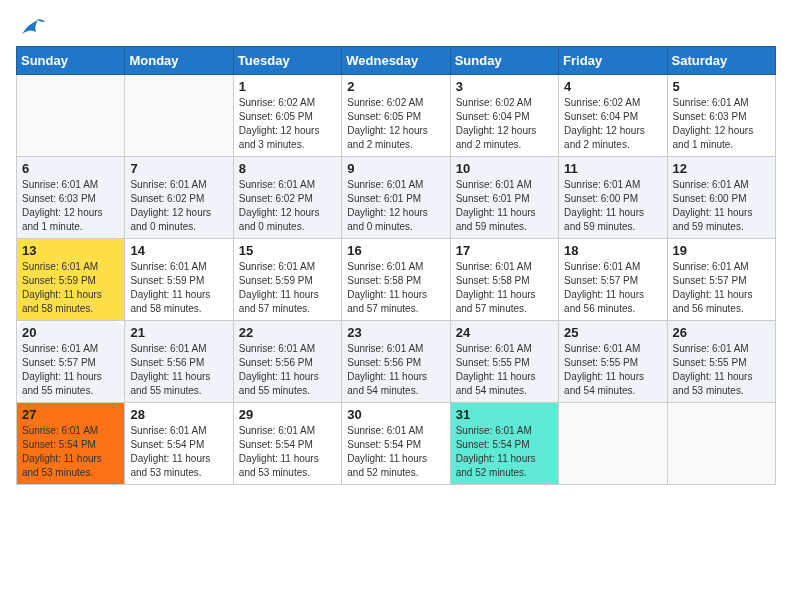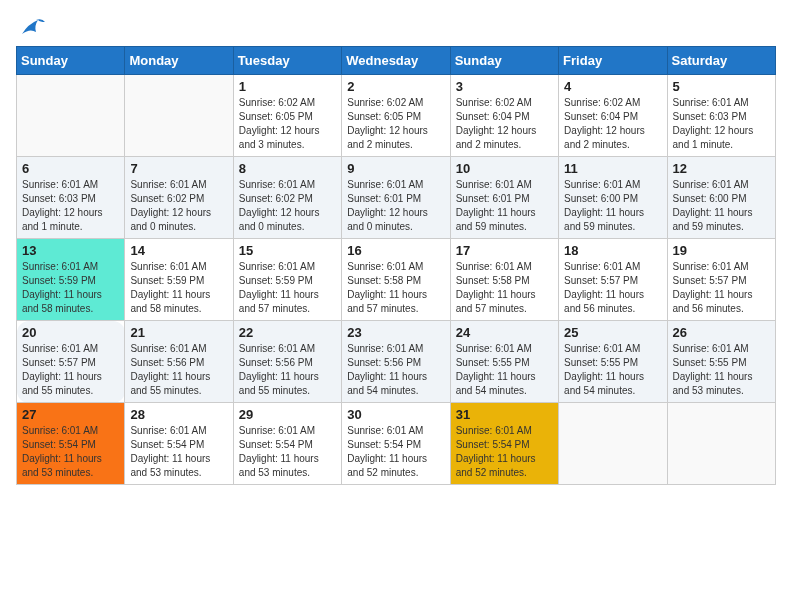--- a/index.html
+++ b/index.html
@@ -201,21 +201,21 @@
 Daylight: 11 hours and 59 minutes.</div>
         </td>
         <td style="background: rgb(240, 244, 248);">
           <span class="day-number">12</span>
           <div class="day-info" style="white-space: pre-line;">Sunrise: 6:01 AM
 Sunset: 6:00 PM
 Daylight: 11 hours and 59 minutes.</div>
         </td>
       </tr>
       <tr>
-        <td style="background: #5eead4;">
+        <td style="background: #fde047;">
           <span class="day-number">13</span>
           <div class="day-info" style="white-space: pre-line;">Sunrise: 6:01 AM
 Sunset: 5:59 PM
 Daylight: 11 hours and 58 minutes.</div>
         </td>
         <td style="background: rgb(255, 255, 255);">
           <span class="day-number">14</span>
           <div class="day-info" style="white-space: pre-line;">Sunrise: 6:01 AM
 Sunset: 5:59 PM
 Daylight: 11 hours and 58 minutes.</div>
@@ -313,21 +313,21 @@
           <div class="day-info" style="white-space: pre-line;">Sunrise: 6:01 AM
 Sunset: 5:54 PM
 Daylight: 11 hours and 53 minutes.</div>
         </td>
         <td style="background: rgb(255, 255, 255);">
           <span class="day-number">30</span>
           <div class="day-info" style="white-space: pre-line;">Sunrise: 6:01 AM
 Sunset: 5:54 PM
 Daylight: 11 hours and 52 minutes.</div>
         </td>
-        <td style="background: #eab308;">
+        <td style="background: #5eead4;">
           <span class="day-number">31</span>
           <div class="day-info" style="white-space: pre-line;">Sunrise: 6:01 AM
 Sunset: 5:54 PM
 Daylight: 11 hours and 52 minutes.</div>
         </td>
         <td class="empty-cell"></td>
         <td class="empty-cell"></td>
       </tr>
     </tbody>
 </table>

